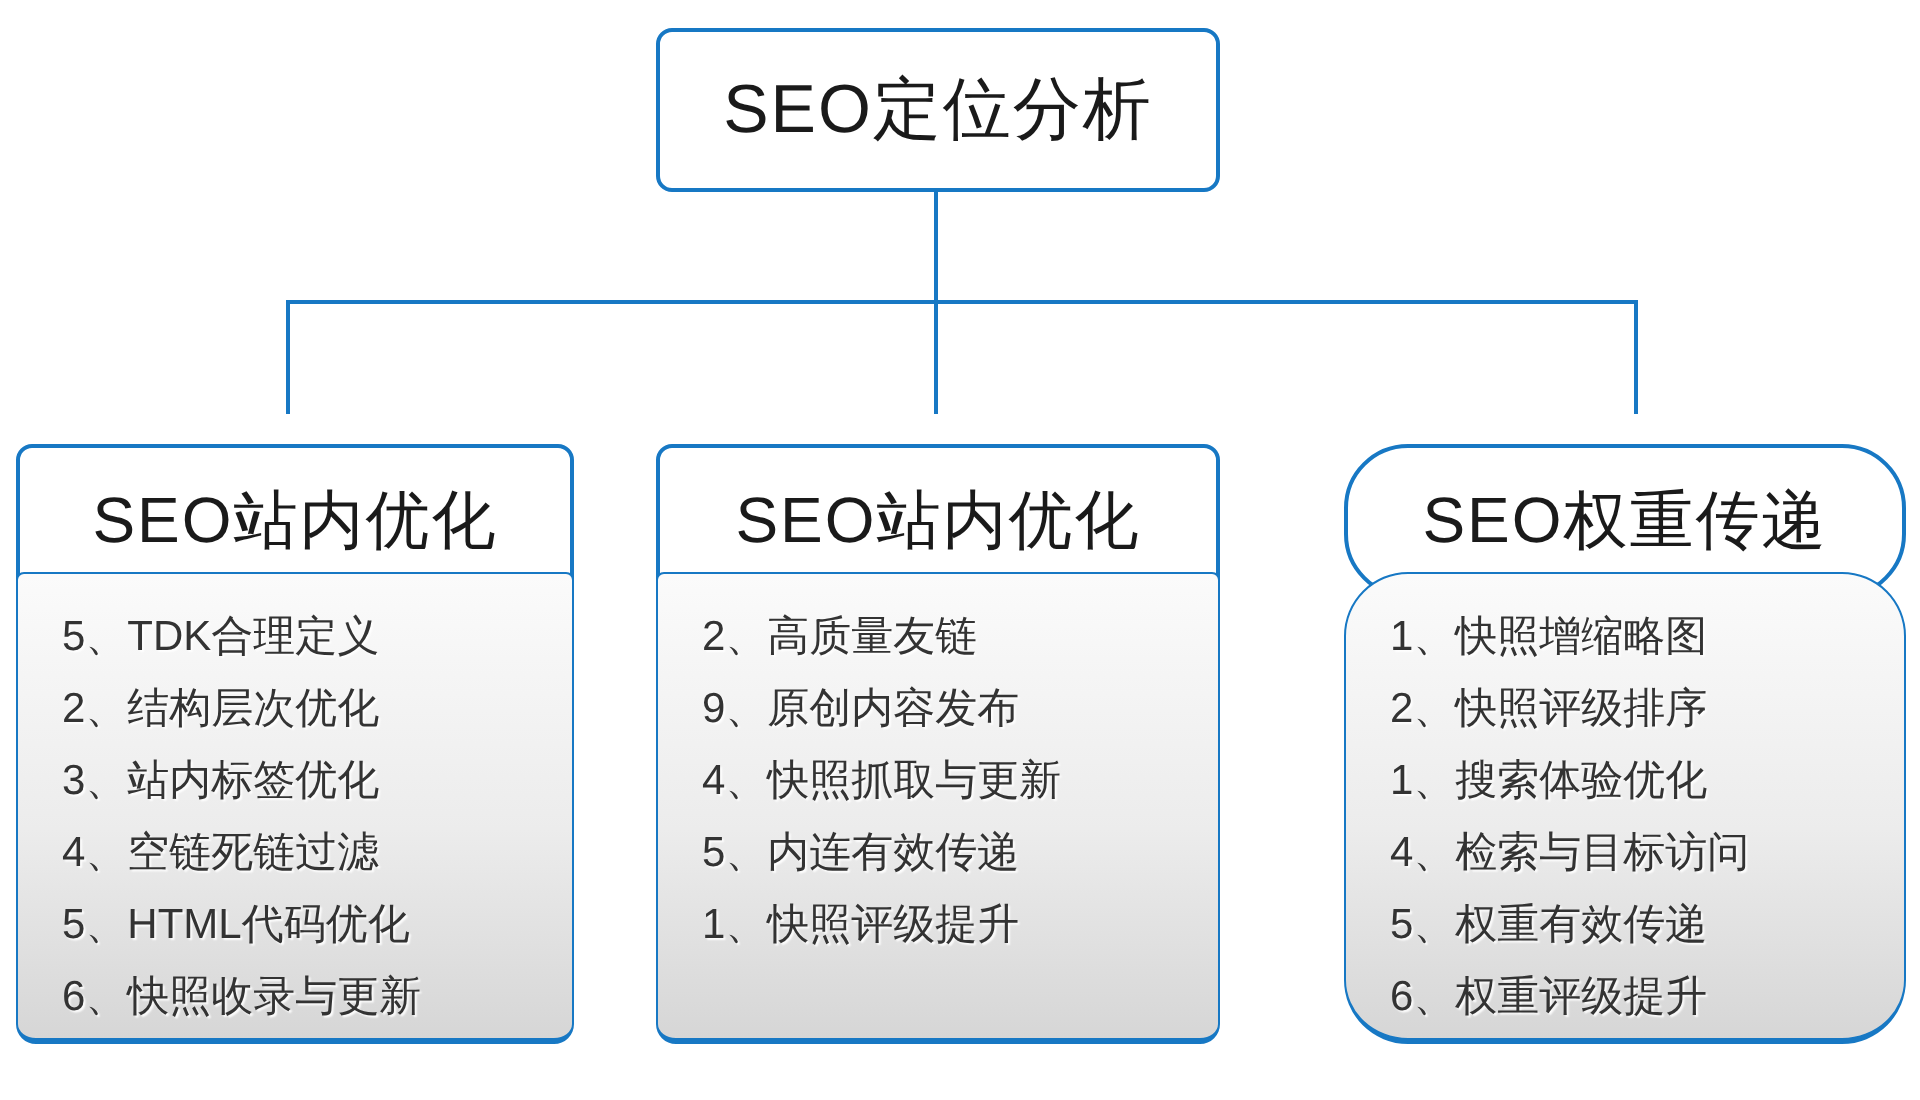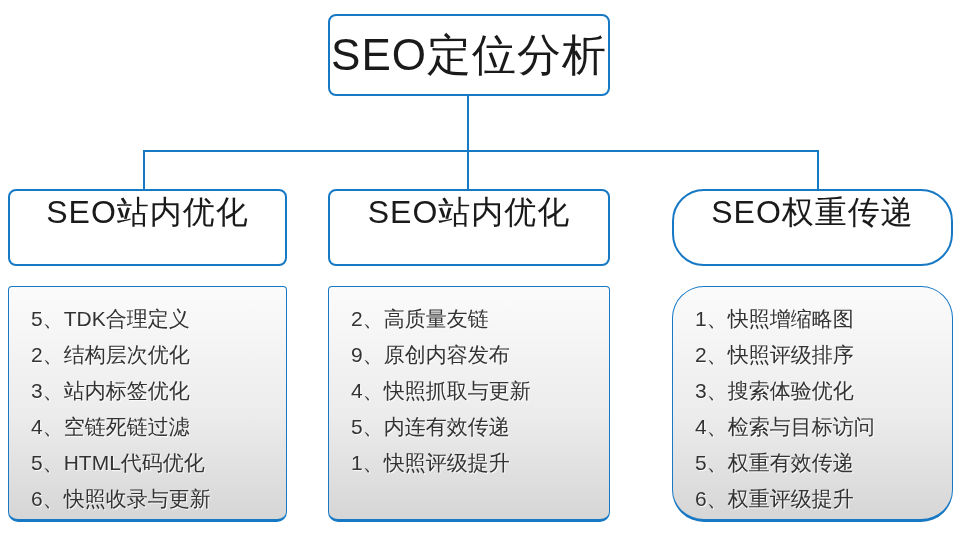--- a/index.html
+++ b/index.html
@@ -26,27 +26,27 @@
   #drop-left{left:143px;top:150px;height:57px;}
   #drop-mid{left:467px;top:150px;height:57px;}
   #drop-right{left:817px;top:150px;height:57px;}
   
   .root-box{
     position:absolute;left:328px;top:14px;width:282px;height:82px;
     background:#ffffff;border:2px solid var(--line-blue);border-radius:8px;
     display:flex;align-items:center;justify-content:center;
   }
   .root-box .label{
-    font-size:44px;color:#1a1a1a;letter-spacing:1px;white-space:nowrap;
+    font-size:34px;color:#1a1a1a;letter-spacing:1px;white-space:nowrap;
   }
   
   .branch-header{
-    position:absolute;top:189px;height:77px;
+    position:absolute;top:222px;height:77px;
     background:#ffffff;border:2px solid var(--line-blue);border-radius:8px;
-    display:flex;justify-content:center;
+    display:flex;align-items:center;justify-content:center;
   }
   .branch-header .label{
     font-size:32px;color:#1a1a1a;letter-spacing:1px;white-space:nowrap;
   }
   .branch-panel{
     position:absolute;top:286px;height:236px;
     background:linear-gradient(to bottom,var(--panel-top) 0%,#ececec 55%,var(--panel-bottom) 100%);
     border:1.5px solid var(--line-blue);
     border-bottom-width:3.5px;
     border-radius:4px 4px 10px 10px;
@@ -101,19 +101,19 @@
     <span class="item">5、内连有效传递</span>
     <span class="item">1、快照评级提升</span>
   </div>
 
   <div class="branch-header col3">
     <span class="label">SEO权重传递</span>
   </div>
   <div class="branch-panel col3">
     <span class="item">1、快照增缩略图</span>
     <span class="item">2、快照评级排序</span>
-    <span class="item">3、搜索体验优化</span>
+    <span class="item">1、搜索体验优化</span>
     <span class="item">4、检索与目标访问</span>
     <span class="item">5、权重有效传递</span>
     <span class="item">6、权重评级提升</span>
   </div>
 
 </div>
 
 </body></html>

